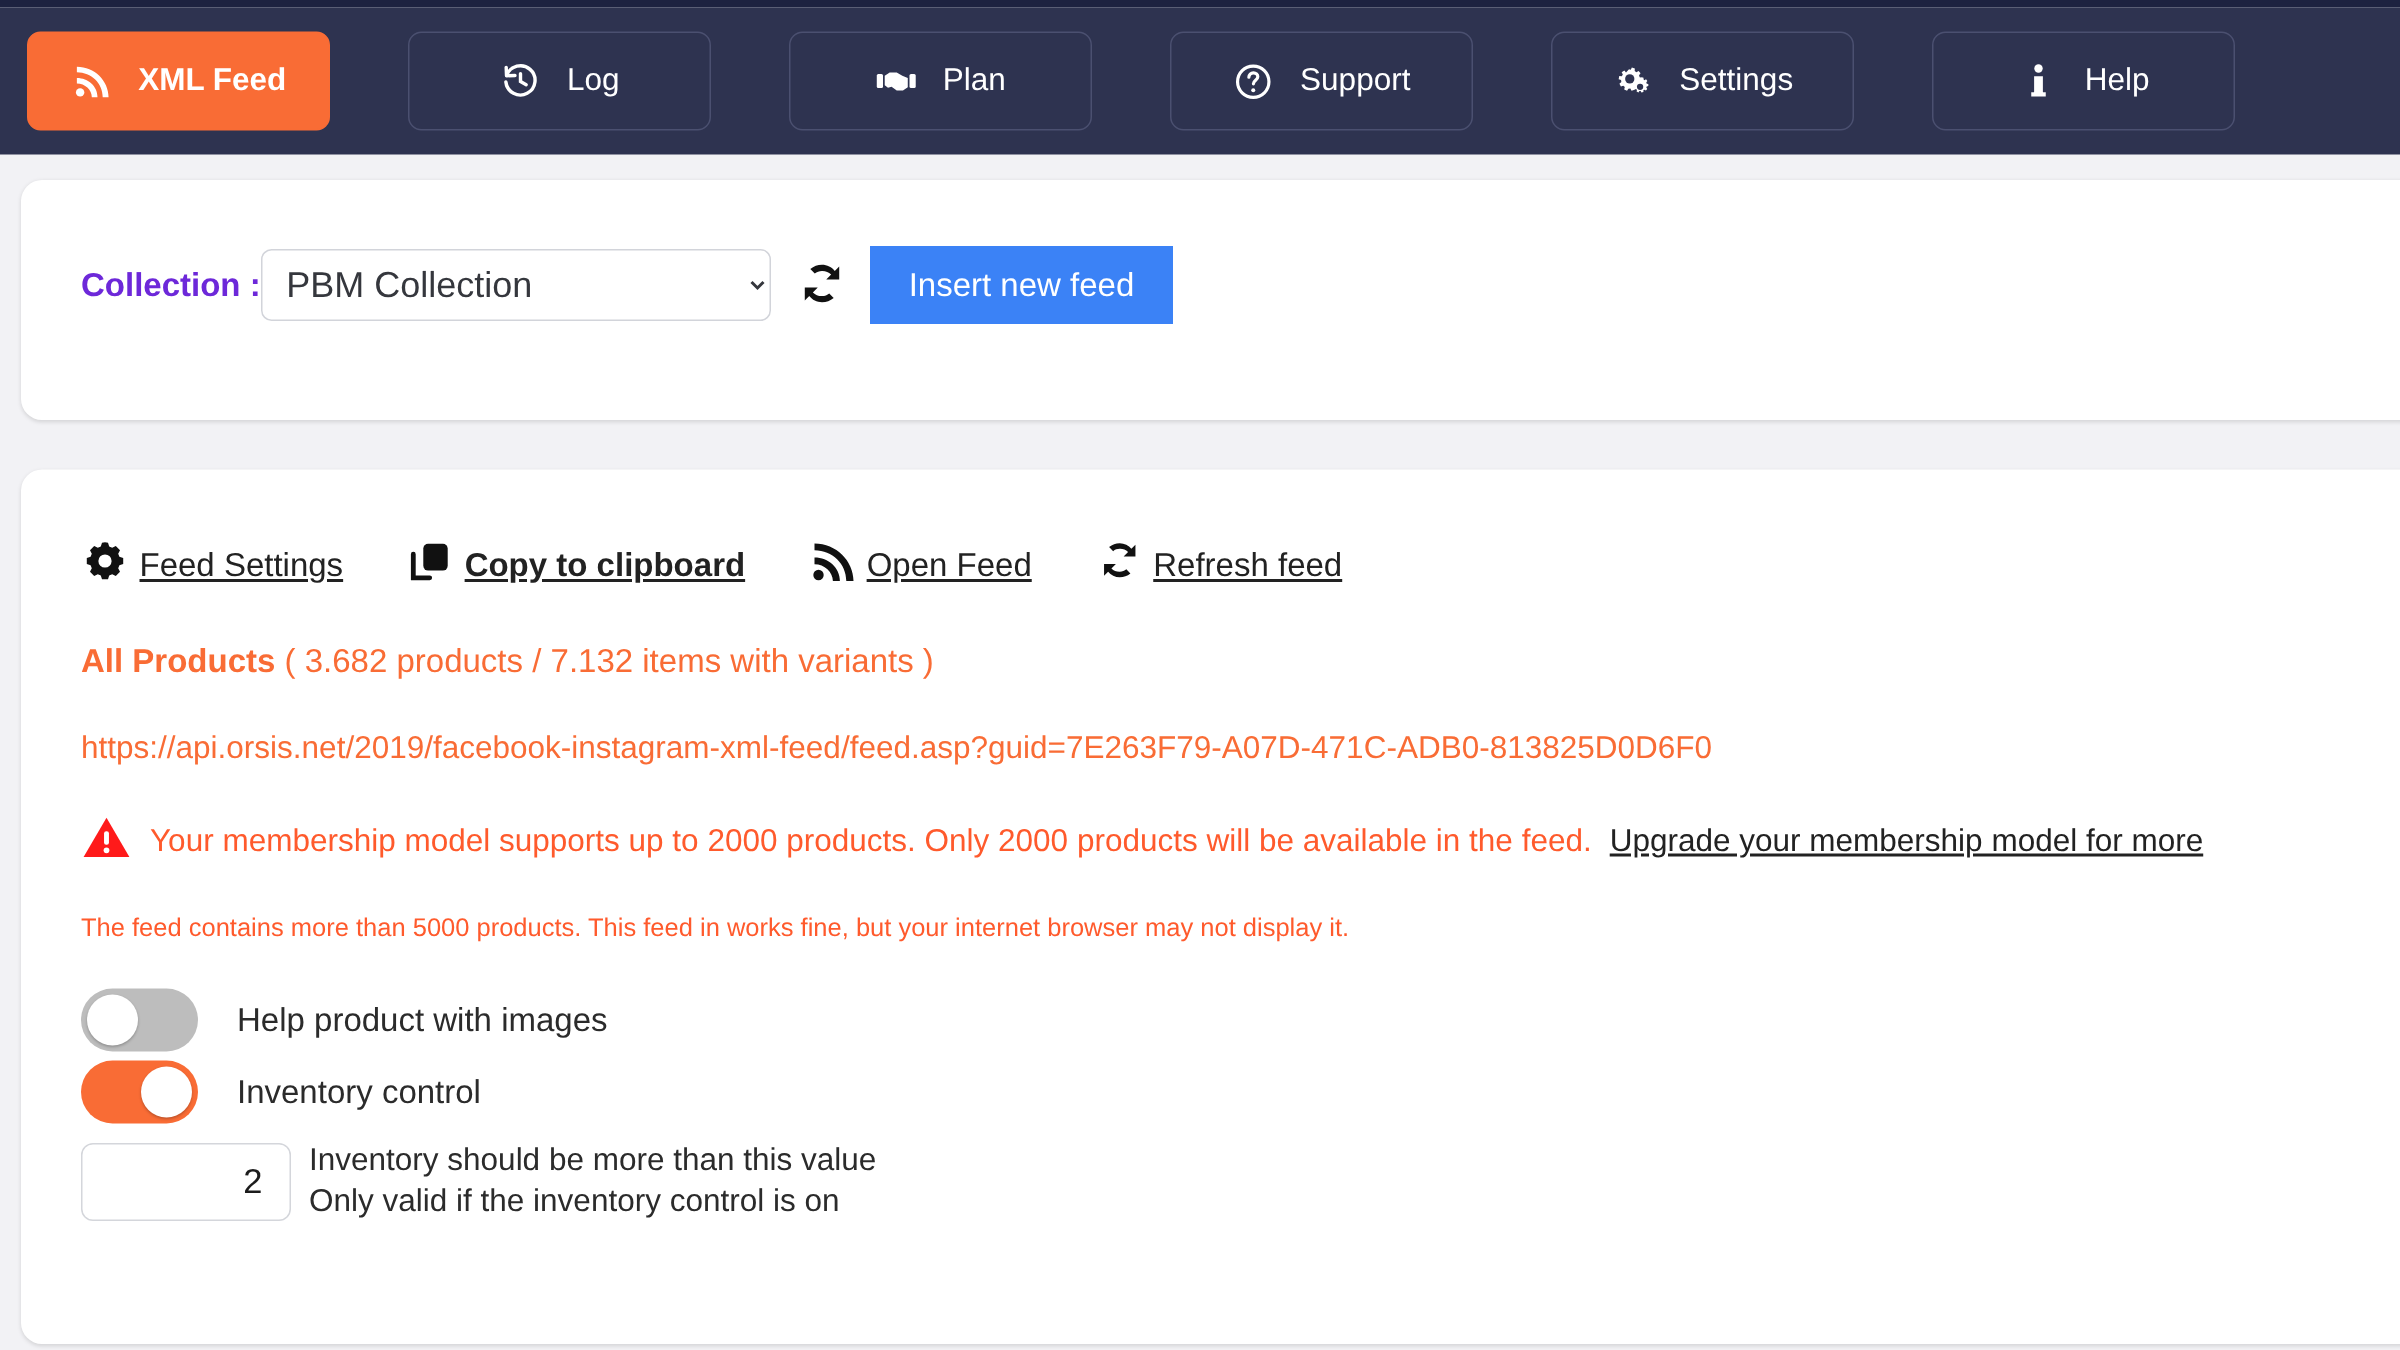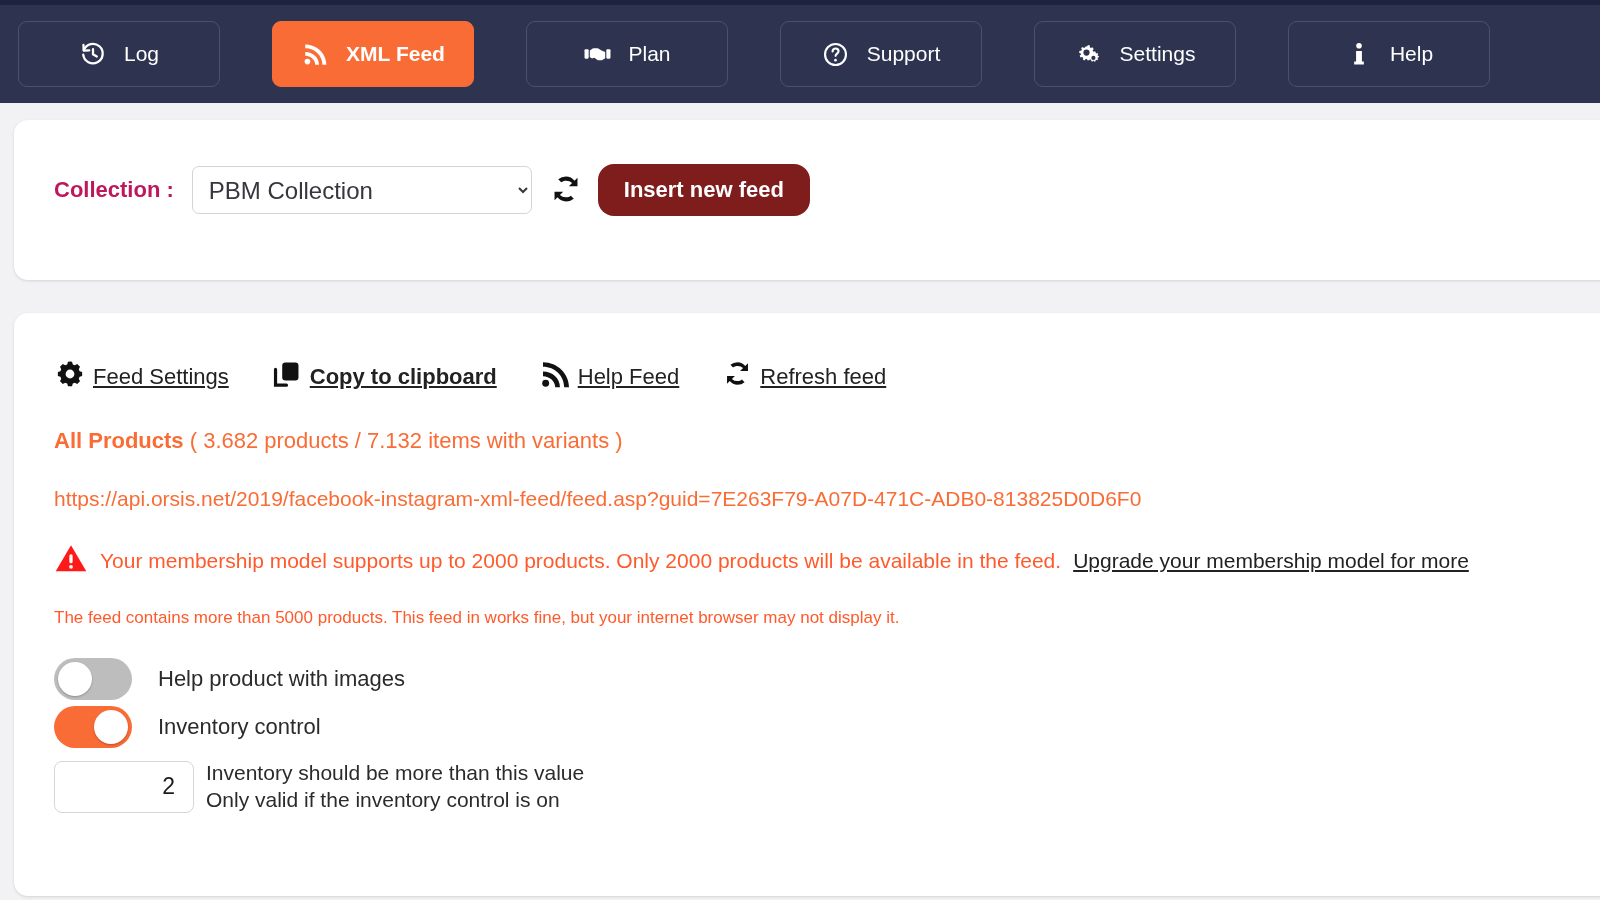--- a/index.html
+++ b/index.html
@@ -65,24 +65,23 @@
   }
   #card-feed {
     margin-top: 33px;
     height: 583px;
     padding: 44px 0 0 40px;
   }
 
   
   #collection-row { display: flex; align-items: center; gap: 0; }
   #collection-label {
-    color: #be185d;
+    color: #6d28d9;
     font-weight: bold;
     font-size: 22px;
-    margin-right: 18px;
     white-space: nowrap;
     text-align: right;
   }
   #collection-select {
     width: 340px;
     height: 48px;
     border: 1px solid #d2d4da;
     border-radius: 7px;
     background: #ffffff;
     font-size: 24px;
@@ -90,28 +89,28 @@
     color: #35373d;
     padding: 0 12px;
     cursor: pointer;
   }
   #refresh-collection-button {
     background: none; border: none; cursor: pointer;
     margin: 0 14px 0 16px;
     display: flex; align-items: center;
   }
   #insert-feed-button {
-    background: #7f1d1d;
+    background: #3b82f6;
     color: #fff;
     border: none;
-    border-radius: 16px;
+    border-radius: 0;
     height: 52px;
     padding: 0 26px;
     font-size: 22px;
-    font-weight: bold;
+    font-weight: normal;
     font-family: "Liberation Sans", sans-serif;
     cursor: pointer;
     white-space: nowrap;
   }
 
   
   #action-links {
     display: flex;
     align-items: center;
     gap: 42px;
@@ -213,40 +212,40 @@
     white-space: nowrap;
   }
 </style>
 </head>
 <body>
 
 <div id="topstrip"></div>
 
 <div id="navbar">
 
+  <button class="nav-btn active">
+    <span class="nav-ico">
+      <svg width="26" height="26" viewBox="0 0 24 24" fill="#fff">
+        <circle cx="5" cy="19" r="2.6"></circle>
+        <path d="M3 10.2v3.4c5 0 9.2 3.9 9.2 8.4h3.5C15.7 15.3 10 10.2 3 10.2z"></path>
+        <path d="M3 3.2v3.4c9 0 15.9 6.9 15.9 15.4h3.6C22.5 11.9 13.9 3.2 3 3.2z"></path>
+      </svg>
+    </span>
+    <span>XML Feed</span>
+  </button>
+
   <button class="nav-btn">
     <span class="nav-ico">
       <svg width="26" height="26" viewBox="0 0 24 24" fill="none" stroke="#fff" stroke-width="2.1" stroke-linecap="round">
         <path d="M3.5 8.5A9 9 0 1 1 3 12.6"></path>
         <polyline points="3.2,3.6 3.4,8.8 8.6,8.6" stroke-linejoin="round"></polyline>
         <polyline points="12,7.5 12,12.3 15.5,14.3"></polyline>
       </svg>
     </span>
     <span>Log</span>
-  </button>
-
-  <button class="nav-btn active">
-    <span class="nav-ico">
-      <svg width="26" height="26" viewBox="0 0 24 24" fill="#fff">
-        <circle cx="5" cy="19" r="2.6"></circle>
-        <path d="M3 10.2v3.4c5 0 9.2 3.9 9.2 8.4h3.5C15.7 15.3 10 10.2 3 10.2z"></path>
-        <path d="M3 3.2v3.4c9 0 15.9 6.9 15.9 15.4h3.6C22.5 11.9 13.9 3.2 3 3.2z"></path>
-      </svg>
-    </span>
-    <span>XML Feed</span>
   </button>
 
   <button class="nav-btn">
     <span class="nav-ico">
       <svg width="27" height="27" viewBox="0 0 26 24" fill="#fff">
         <rect x="0.5" y="7" width="4" height="9" rx="1"></rect>
         <rect x="21.5" y="7" width="4" height="9" rx="1"></rect>
         <path d="M5.6 8.2l3.2-2.1h4.5l3.6 2.1 3.5 1.4v6l-3.1 2h-4l-3.3-2.4-2.3.6-2.1-1.5z"></path>
       </svg>
     </span>
@@ -334,21 +333,21 @@
     </a>
 
     <a class="action-link" href="#">
       <span class="act-ico">
         <svg width="32" height="32" viewBox="0 0 24 24" fill="#111">
           <circle cx="5" cy="19" r="2.6"></circle>
           <path d="M3 10.2v3.4c5 0 9.2 3.9 9.2 8.4h3.5C15.7 15.3 10 10.2 3 10.2z"></path>
           <path d="M3 3.2v3.4c9 0 15.9 6.9 15.9 15.4h3.6C22.5 11.9 13.9 3.2 3 3.2z"></path>
         </svg>
       </span>
-      <span class="lbl">Help Feed</span>
+      <span class="lbl">Open Feed</span>
     </a>
 
     <a class="action-link" href="#">
       <span class="act-ico">
         <svg width="33" height="31" viewBox="0 0 24 24" fill="#111">
           <path d="M12 3.2c2.4 0 4.6 1.1 6 2.9l2.1-2.1v6.1h-6.1l2.3-2.3A5.9 5.9 0 0 0 12 6.1c-1.3 0-2.5.4-3.4 1.2L6.5 5.2A8.9 8.9 0 0 1 12 3.2z"></path>
           <path d="M12 20.8c-2.4 0-4.6-1.1-6-2.9l-2.1 2.1v-6.1h6.1L7.7 16.2a5.9 5.9 0 0 0 4.3 1.7c1.3 0 2.5-.4 3.4-1.2l2.1 2.1a8.9 8.9 0 0 1-5.5 2z"></path>
         </svg>
       </span>
       <span class="lbl">Refresh feed</span>

